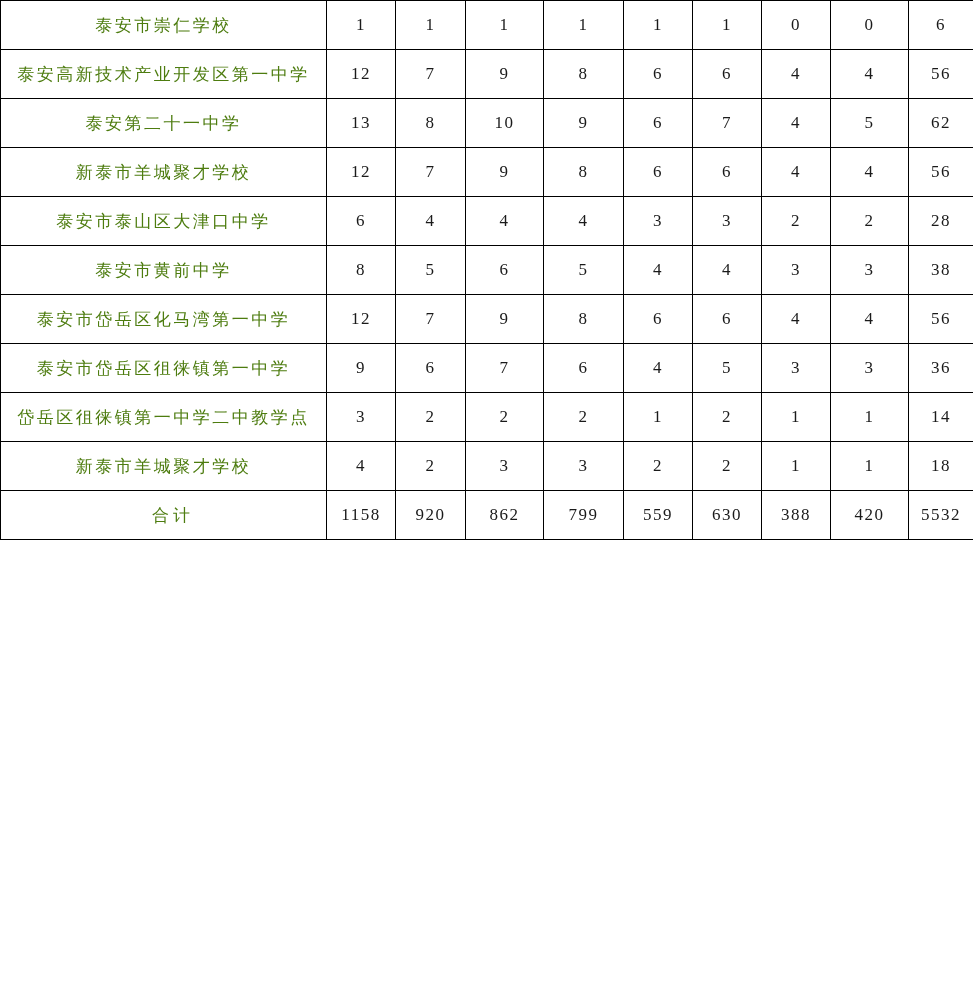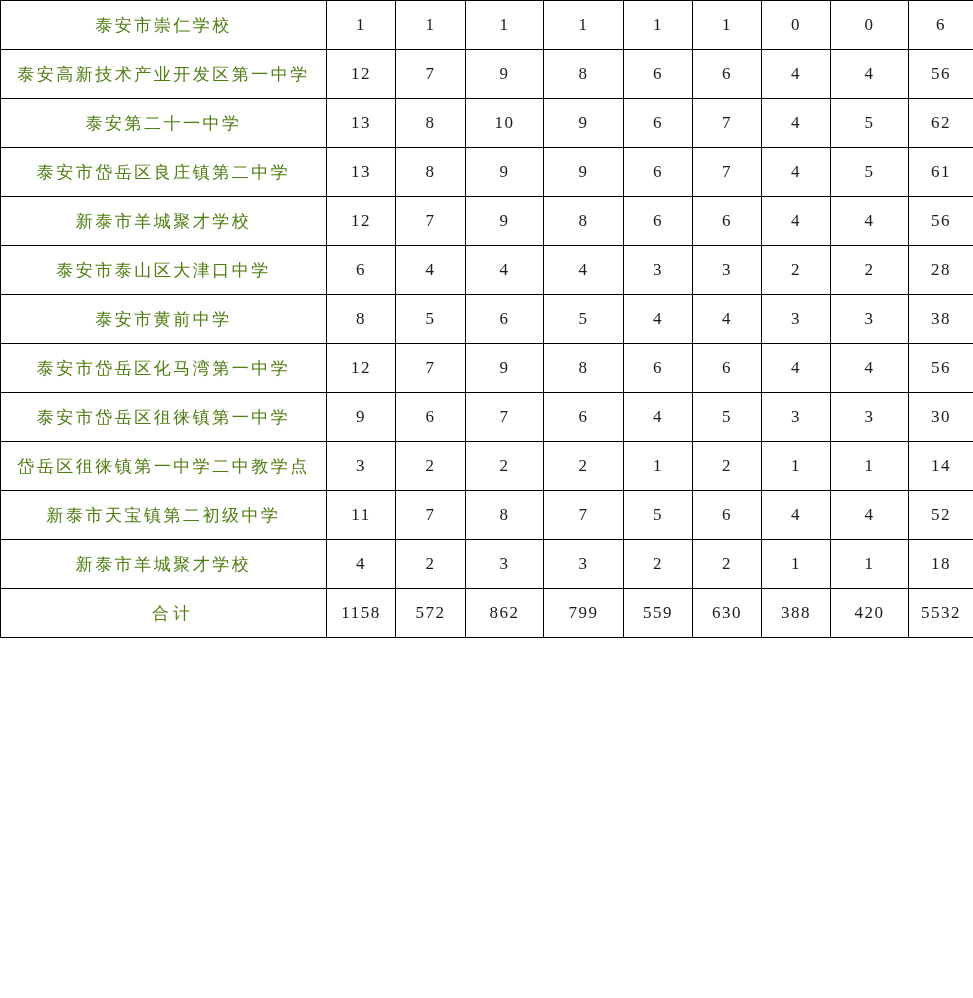--- a/index.html
+++ b/index.html
@@ -82,32 +82,20 @@
         <td class="num">8</td>
         <td class="num">10</td>
         <td class="num">9</td>
         <td class="num">6</td>
         <td class="num">7</td>
         <td class="num">4</td>
         <td class="num">5</td>
         <td class="num">62</td>
       </tr>
       <tr>
-        <td class="name">泰安市岱岳区良庄镇第二中学</td>
-        <td class="num">13</td>
-        <td class="num">8</td>
-        <td class="num">9</td>
-        <td class="num">9</td>
-        <td class="num">6</td>
-        <td class="num">7</td>
-        <td class="num">4</td>
-        <td class="num">5</td>
-        <td class="num">61</td>
-      </tr>
-      <tr>
         <td class="name">新泰市羊城聚才学校</td>
         <td class="num">12</td>
         <td class="num">7</td>
         <td class="num">9</td>
         <td class="num">8</td>
         <td class="num">6</td>
         <td class="num">6</td>
         <td class="num">4</td>
         <td class="num">4</td>
         <td class="num">56</td>
@@ -151,62 +139,50 @@
       <tr>
         <td class="name">泰安市岱岳区徂徕镇第一中学</td>
         <td class="num">9</td>
         <td class="num">6</td>
         <td class="num">7</td>
         <td class="num">6</td>
         <td class="num">4</td>
         <td class="num">5</td>
         <td class="num">3</td>
         <td class="num">3</td>
-        <td class="num">30</td>
+        <td class="num">36</td>
       </tr>
       <tr>
         <td class="name">岱岳区徂徕镇第一中学二中教学点</td>
         <td class="num">3</td>
         <td class="num">2</td>
         <td class="num">2</td>
         <td class="num">2</td>
         <td class="num">1</td>
         <td class="num">2</td>
         <td class="num">1</td>
         <td class="num">1</td>
         <td class="num">14</td>
-      </tr>
-      <tr>
-        <td class="name">新泰市天宝镇第二初级中学</td>
-        <td class="num">11</td>
-        <td class="num">7</td>
-        <td class="num">8</td>
-        <td class="num">7</td>
-        <td class="num">5</td>
-        <td class="num">6</td>
-        <td class="num">4</td>
-        <td class="num">4</td>
-        <td class="num">52</td>
       </tr>
       <tr>
         <td class="name">新泰市羊城聚才学校</td>
         <td class="num">4</td>
         <td class="num">2</td>
         <td class="num">3</td>
         <td class="num">3</td>
         <td class="num">2</td>
         <td class="num">2</td>
         <td class="num">1</td>
         <td class="num">1</td>
         <td class="num">18</td>
       </tr>
       <tr class="total-row">
         <td class="name">合计</td>
         <td class="num">1158</td>
-        <td class="num">572</td>
+        <td class="num">920</td>
         <td class="num">862</td>
         <td class="num">799</td>
         <td class="num">559</td>
         <td class="num">630</td>
         <td class="num">388</td>
         <td class="num">420</td>
         <td class="num">5532</td>
       </tr>
     </tbody>
 </table>

